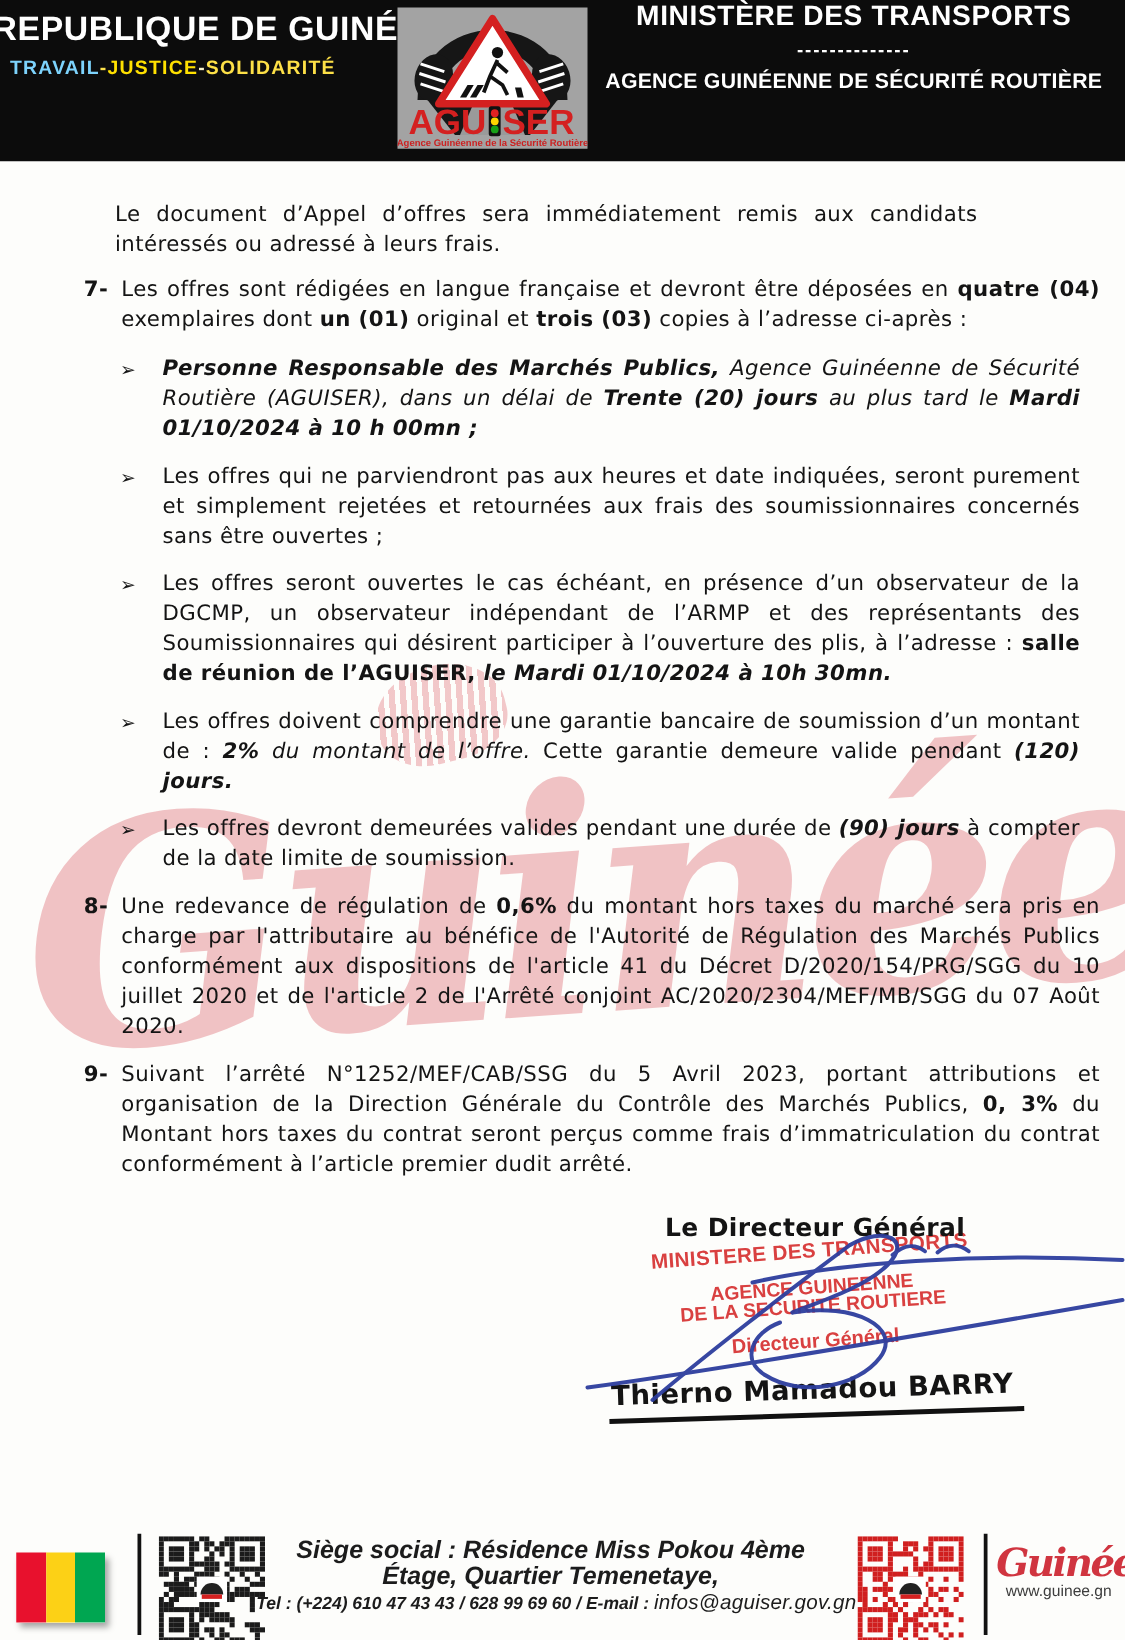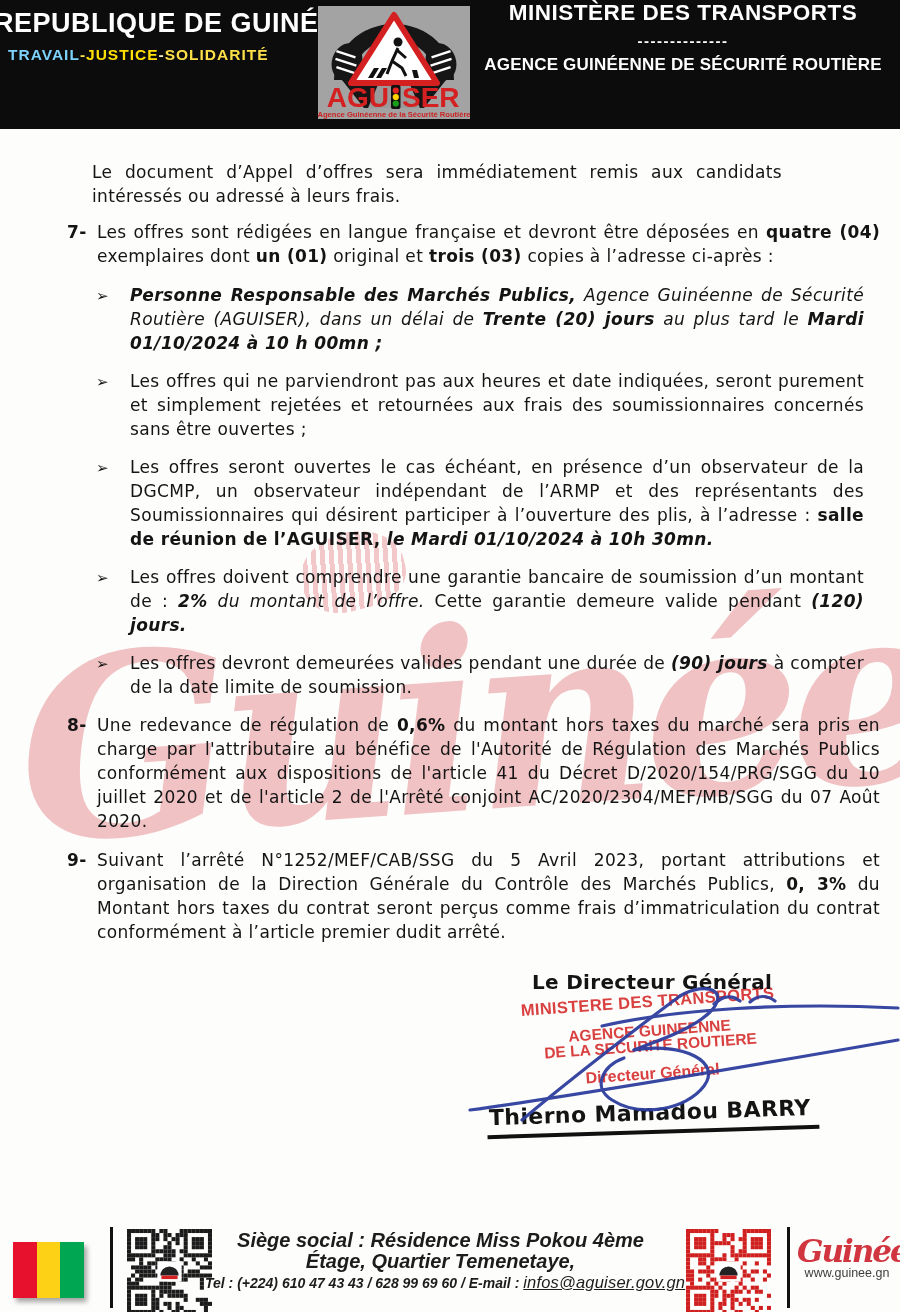--- a/index.html
+++ b/index.html
@@ -56,21 +56,21 @@
   .footer{position:absolute;left:0;top:1224px;width:900px;height:88px;z-index:1;}
   .flag{position:absolute;left:13px;top:18px;width:71px;height:56px;display:flex;
         box-shadow:3px 4px 5px rgba(0,0,0,.35);}
   .flag span{flex:1;}
   .vdiv{position:absolute;top:3px;width:3px;height:81px;background:#111;}
   .qr{position:absolute;top:5px;}
   .addr{position:absolute;left:213px;top:6px;width:455px;text-align:center;
         font-family:"Liberation Sans",sans-serif;font-style:italic;color:#1c1c1c;line-height:21px;}
   .addr .a1,.addr .a2{font-weight:bold;font-size:20px;}
   .addr .a3{font-size:14px;font-weight:bold;white-space:nowrap;margin-left:-8px;}
-  .addr .a3 .email{font-size:16.5px;font-weight:normal;letter-spacing:.2px;text-decoration:underline;}
+  .addr .a3 .email{font-size:16.5px;font-weight:normal;letter-spacing:.2px;}
   .brand-box{position:absolute;left:797px;top:12px;width:100px;text-align:center;}
   .brand{font-family:"DejaVu Serif",serif;font-style:italic;font-weight:bold;font-size:31px;
          line-height:30px;letter-spacing:-2px;}
   .website{font-family:"Liberation Sans",sans-serif;font-size:12.5px;color:#3d3d3d;margin-top:0px;}
 </style>
 </head>
 <body>
 
 <div class="page">
 

